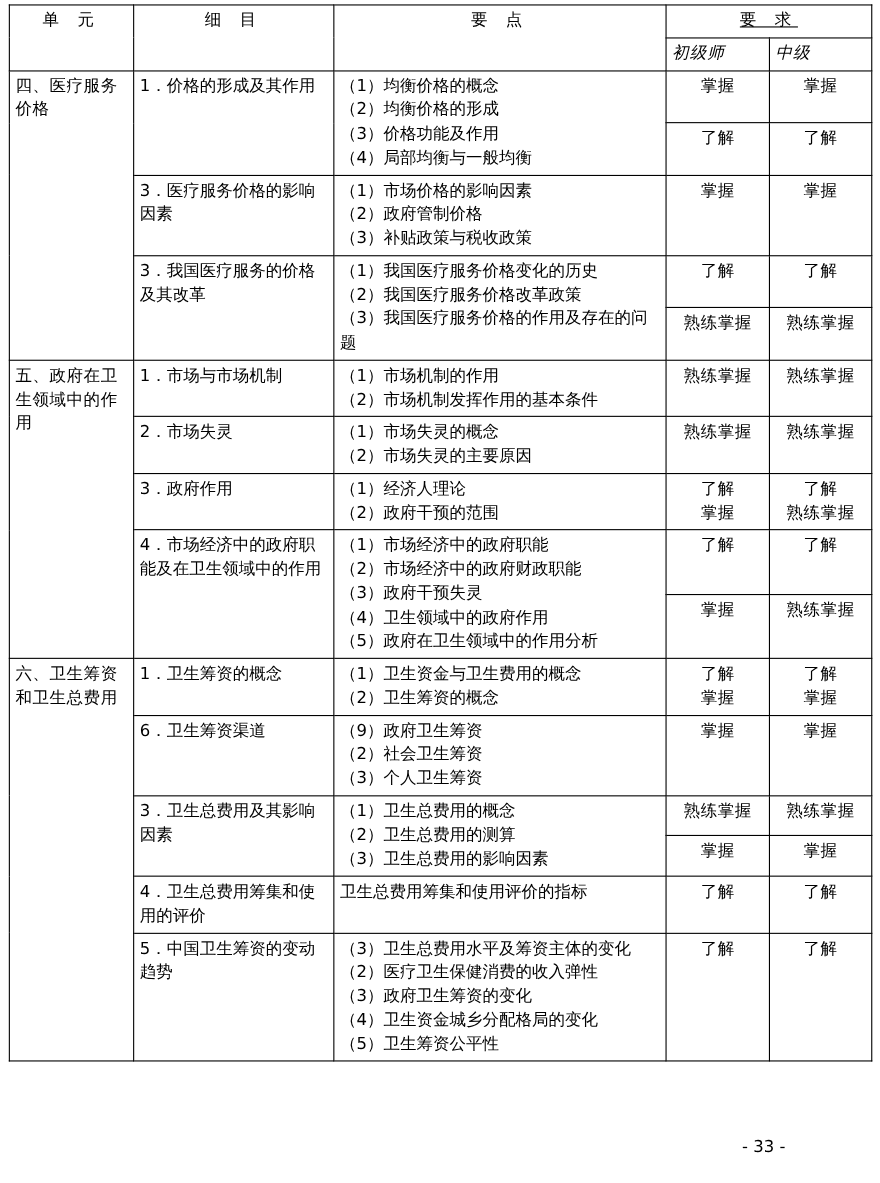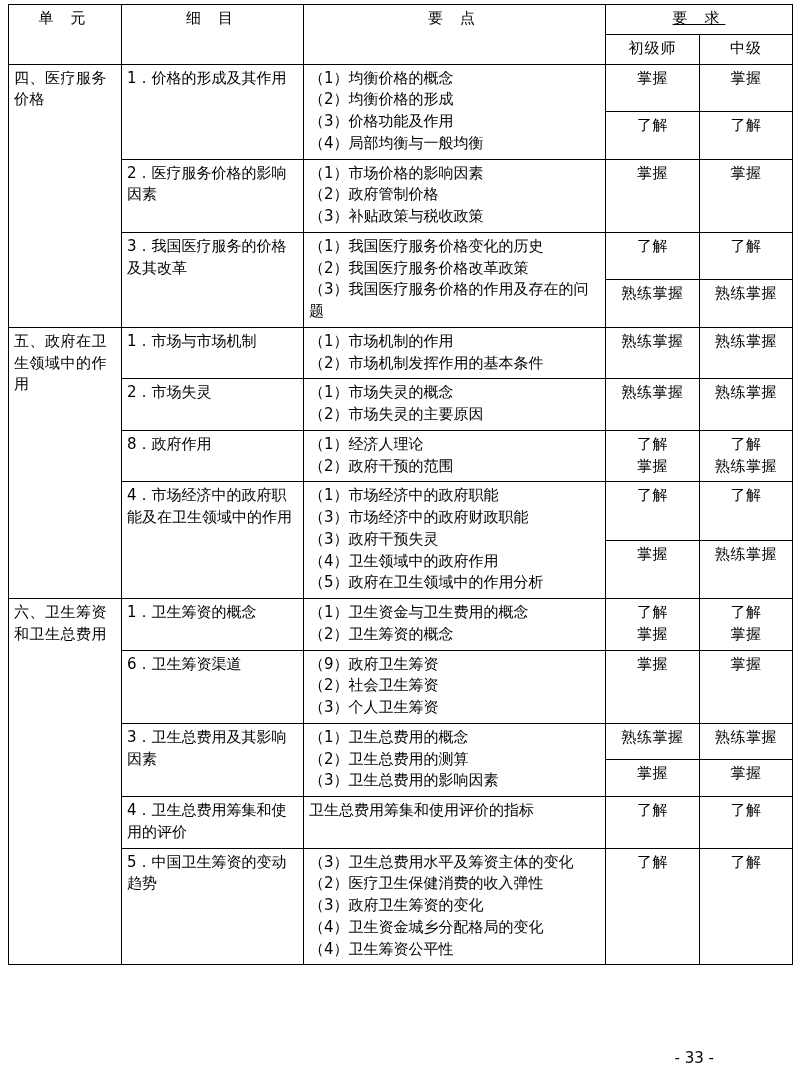--- a/index.html
+++ b/index.html
@@ -49,24 +49,25 @@
     padding: 5px 0 6px 0;
   }
   .hdr-req-top {
     text-align: center;
     vertical-align: middle;
     letter-spacing: 6px;
     padding: 2px 0 3px 0;
     text-decoration: underline;
   }
   .hdr-req-sub {
-    text-align: center;
+    text-align: left;
     vertical-align: middle;
     padding: 2px 0 3px 0;
     letter-spacing: 1px;
+    font-style: italic;
   }
   td.unit {
     vertical-align: top;
     letter-spacing: 0.5px;
   }
   td.detail {
     vertical-align: top;
   }
   td.points {
     vertical-align: top;
@@ -75,21 +76,21 @@
     text-align: center;
     vertical-align: middle;
     letter-spacing: 0.5px;
   }
   .line { display: block; white-space: nowrap; }
   .line.wrap { white-space: normal; }
 
   .footer {
     position: absolute;
     right: 18px;
-    bottom: 8px;
+    bottom: 24px;
     font-size: 15px;
   }
 </style>
 </head>
 <body>
 
 <div class="page">
 
   <table class="syllabus">
     <colgroup>
@@ -130,21 +131,21 @@
         </tr>
         <tr>
           <td class="req">
             <span class="line">了解</span>
           </td>
           <td class="req">
             <span class="line">了解</span>
           </td>
         </tr>
         <tr>
-          <td class="detail" rowspan="1">2．医疗服务价格的影响因素</td>
+          <td class="detail" rowspan="1">3．医疗服务价格的影响因素</td>
           <td class="points" rowspan="1">
             <span class="line wrap">（1）市场价格的影响因素</span>
             <span class="line wrap">（2）政府管制价格</span>
             <span class="line wrap">（3）补贴政策与税收政策</span>
           </td>
           <td class="req">
             <span class="line">掌握</span>
           </td>
           <td class="req">
             <span class="line">掌握</span>
@@ -193,39 +194,39 @@
             <span class="line wrap">（2）市场失灵的主要原因</span>
           </td>
           <td class="req">
             <span class="line">熟练掌握</span>
           </td>
           <td class="req">
             <span class="line">熟练掌握</span>
           </td>
         </tr>
         <tr>
-          <td class="detail" rowspan="1">8．政府作用</td>
+          <td class="detail" rowspan="1">3．政府作用</td>
           <td class="points" rowspan="1">
             <span class="line wrap">（1）经济人理论</span>
             <span class="line wrap">（2）政府干预的范围</span>
           </td>
           <td class="req">
             <span class="line">了解</span>
             <span class="line">掌握</span>
           </td>
           <td class="req">
             <span class="line">了解</span>
             <span class="line">熟练掌握</span>
           </td>
         </tr>
         <tr>
           <td class="detail" rowspan="2">4．市场经济中的政府职能及在卫生领域中的作用</td>
           <td class="points" rowspan="2">
             <span class="line wrap">（1）市场经济中的政府职能</span>
-            <span class="line wrap">（3）市场经济中的政府财政职能</span>
+            <span class="line wrap">（2）市场经济中的政府财政职能</span>
             <span class="line wrap">（3）政府干预失灵</span>
             <span class="line wrap">（4）卫生领域中的政府作用</span>
             <span class="line wrap">（5）政府在卫生领域中的作用分析</span>
           </td>
           <td class="req">
             <span class="line">了解</span>
           </td>
           <td class="req">
             <span class="line">了解</span>
           </td>
@@ -302,21 +303,21 @@
             <span class="line">了解</span>
           </td>
         </tr>
         <tr>
           <td class="detail" rowspan="1">5．中国卫生筹资的变动趋势</td>
           <td class="points" rowspan="1">
             <span class="line wrap">（3）卫生总费用水平及筹资主体的变化</span>
             <span class="line wrap">（2）医疗卫生保健消费的收入弹性</span>
             <span class="line wrap">（3）政府卫生筹资的变化</span>
             <span class="line wrap">（4）卫生资金城乡分配格局的变化</span>
-            <span class="line wrap">（4）卫生筹资公平性</span>
+            <span class="line wrap">（5）卫生筹资公平性</span>
           </td>
           <td class="req">
             <span class="line">了解</span>
           </td>
           <td class="req">
             <span class="line">了解</span>
           </td>
         </tr>
       </tbody>
   </table>

